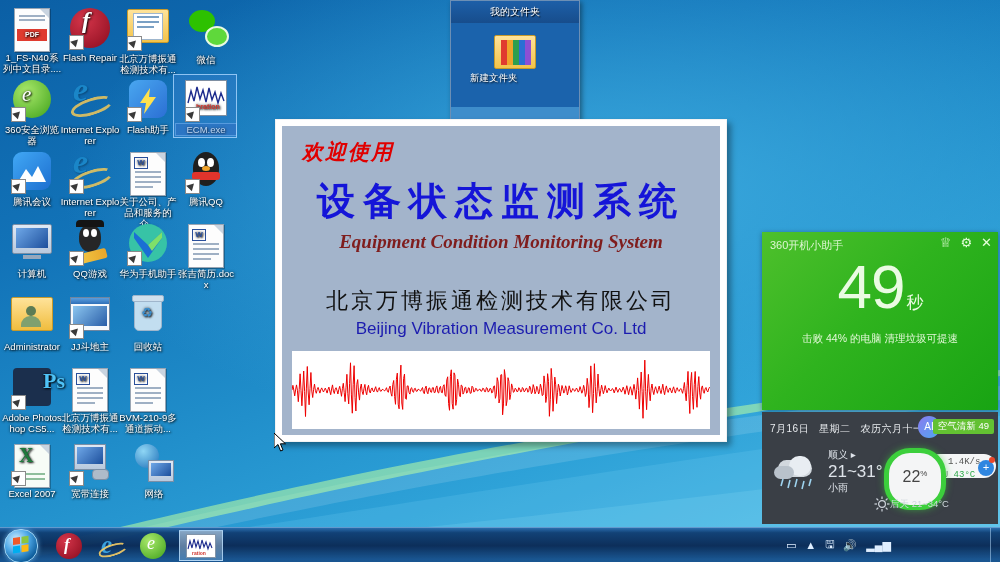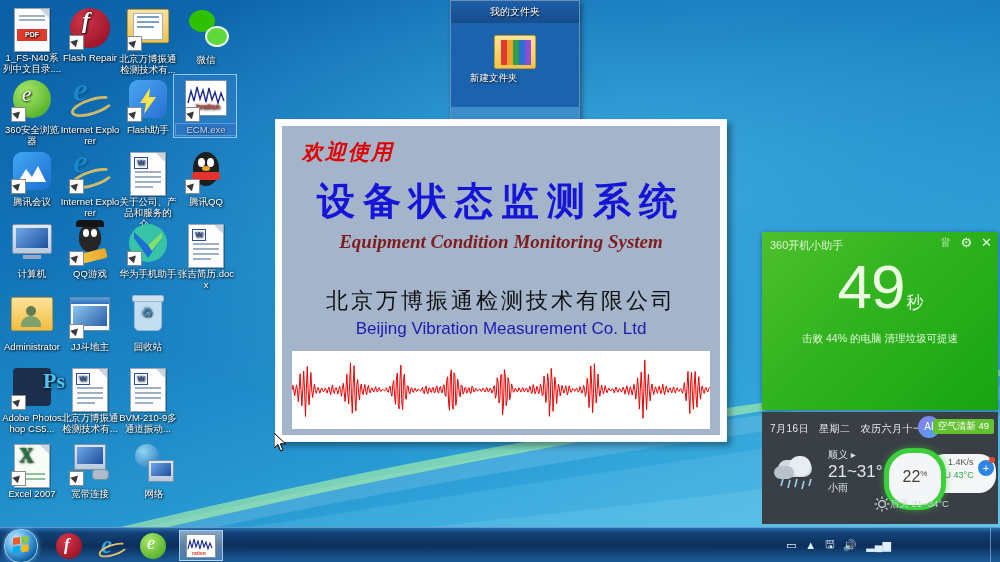--- a/index.html
+++ b/index.html
@@ -101,21 +101,21 @@
     background:linear-gradient(135deg,#8a7bf0,#4fa7f0);color:#fff;font-size:10px;line-height:22px;text-align:center;}
   #wweather .temp{position:absolute;left:66px;top:36px;color:#dfe4ea;}
   #wweather .tlab{font-size:10px;}
   #wweather .trange{font-size:17px;line-height:19px;text-align:center;}
   #wweather .tdesc{font-size:10px;}
   #wweather .tomorrow{position:absolute;left:128px;top:86px;color:#cfd6dd;font-size:9.5px;}
   #wweather .gauge{position:absolute;left:122px;top:36px;width:52px;height:52px;border-radius:26px;
     background:#f4f5f6;border:5px solid #3ccf3c;box-shadow:0 0 7px rgba(60,207,60,.55);
     color:#444;text-align:center;font-size:16px;line-height:42px;}
   #wweather .gauge sup{font-size:8px;}
-  #wweather .card{position:absolute;left:166px;top:42px;width:68px;height:39px;background:#f5f6f7;border-radius:17px;}
+  #wweather .card{position:absolute;left:166px;top:42px;width:68px;height:24px;background:#f5f6f7;border-radius:17px;font-family:Liberation Mono, monospace;}
   #wweather .card .l1{position:absolute;left:20px;top:3px;color:#555;font-size:9px;}
   #wweather .card .l2{position:absolute;left:4px;top:16px;color:#6a7079;font-size:9px;}
   #wweather .card .l2 b{color:#2faa4a;font-weight:normal;}
   #wweather .card .chk{position:absolute;left:7px;top:4px;color:#3bb44a;font-size:9px;}
   #wweather .card .plus{position:absolute;right:2px;top:6px;width:16px;height:16px;border-radius:8px;
     background:#2f86e0;color:#fff;font-size:11px;line-height:16px;text-align:center;}
   #wweather .card .dot{position:absolute;right:1px;top:3px;width:6px;height:6px;border-radius:3px;background:#e8472b;}
   
   #taskbar{position:absolute;left:0;bottom:0;width:1000px;height:34px;
     background:linear-gradient(180deg,rgba(40,105,170,.95) 0%,rgba(16,62,115,.97) 14%,rgba(10,42,86,.97) 52%,rgba(22,80,140,.95) 92%);

